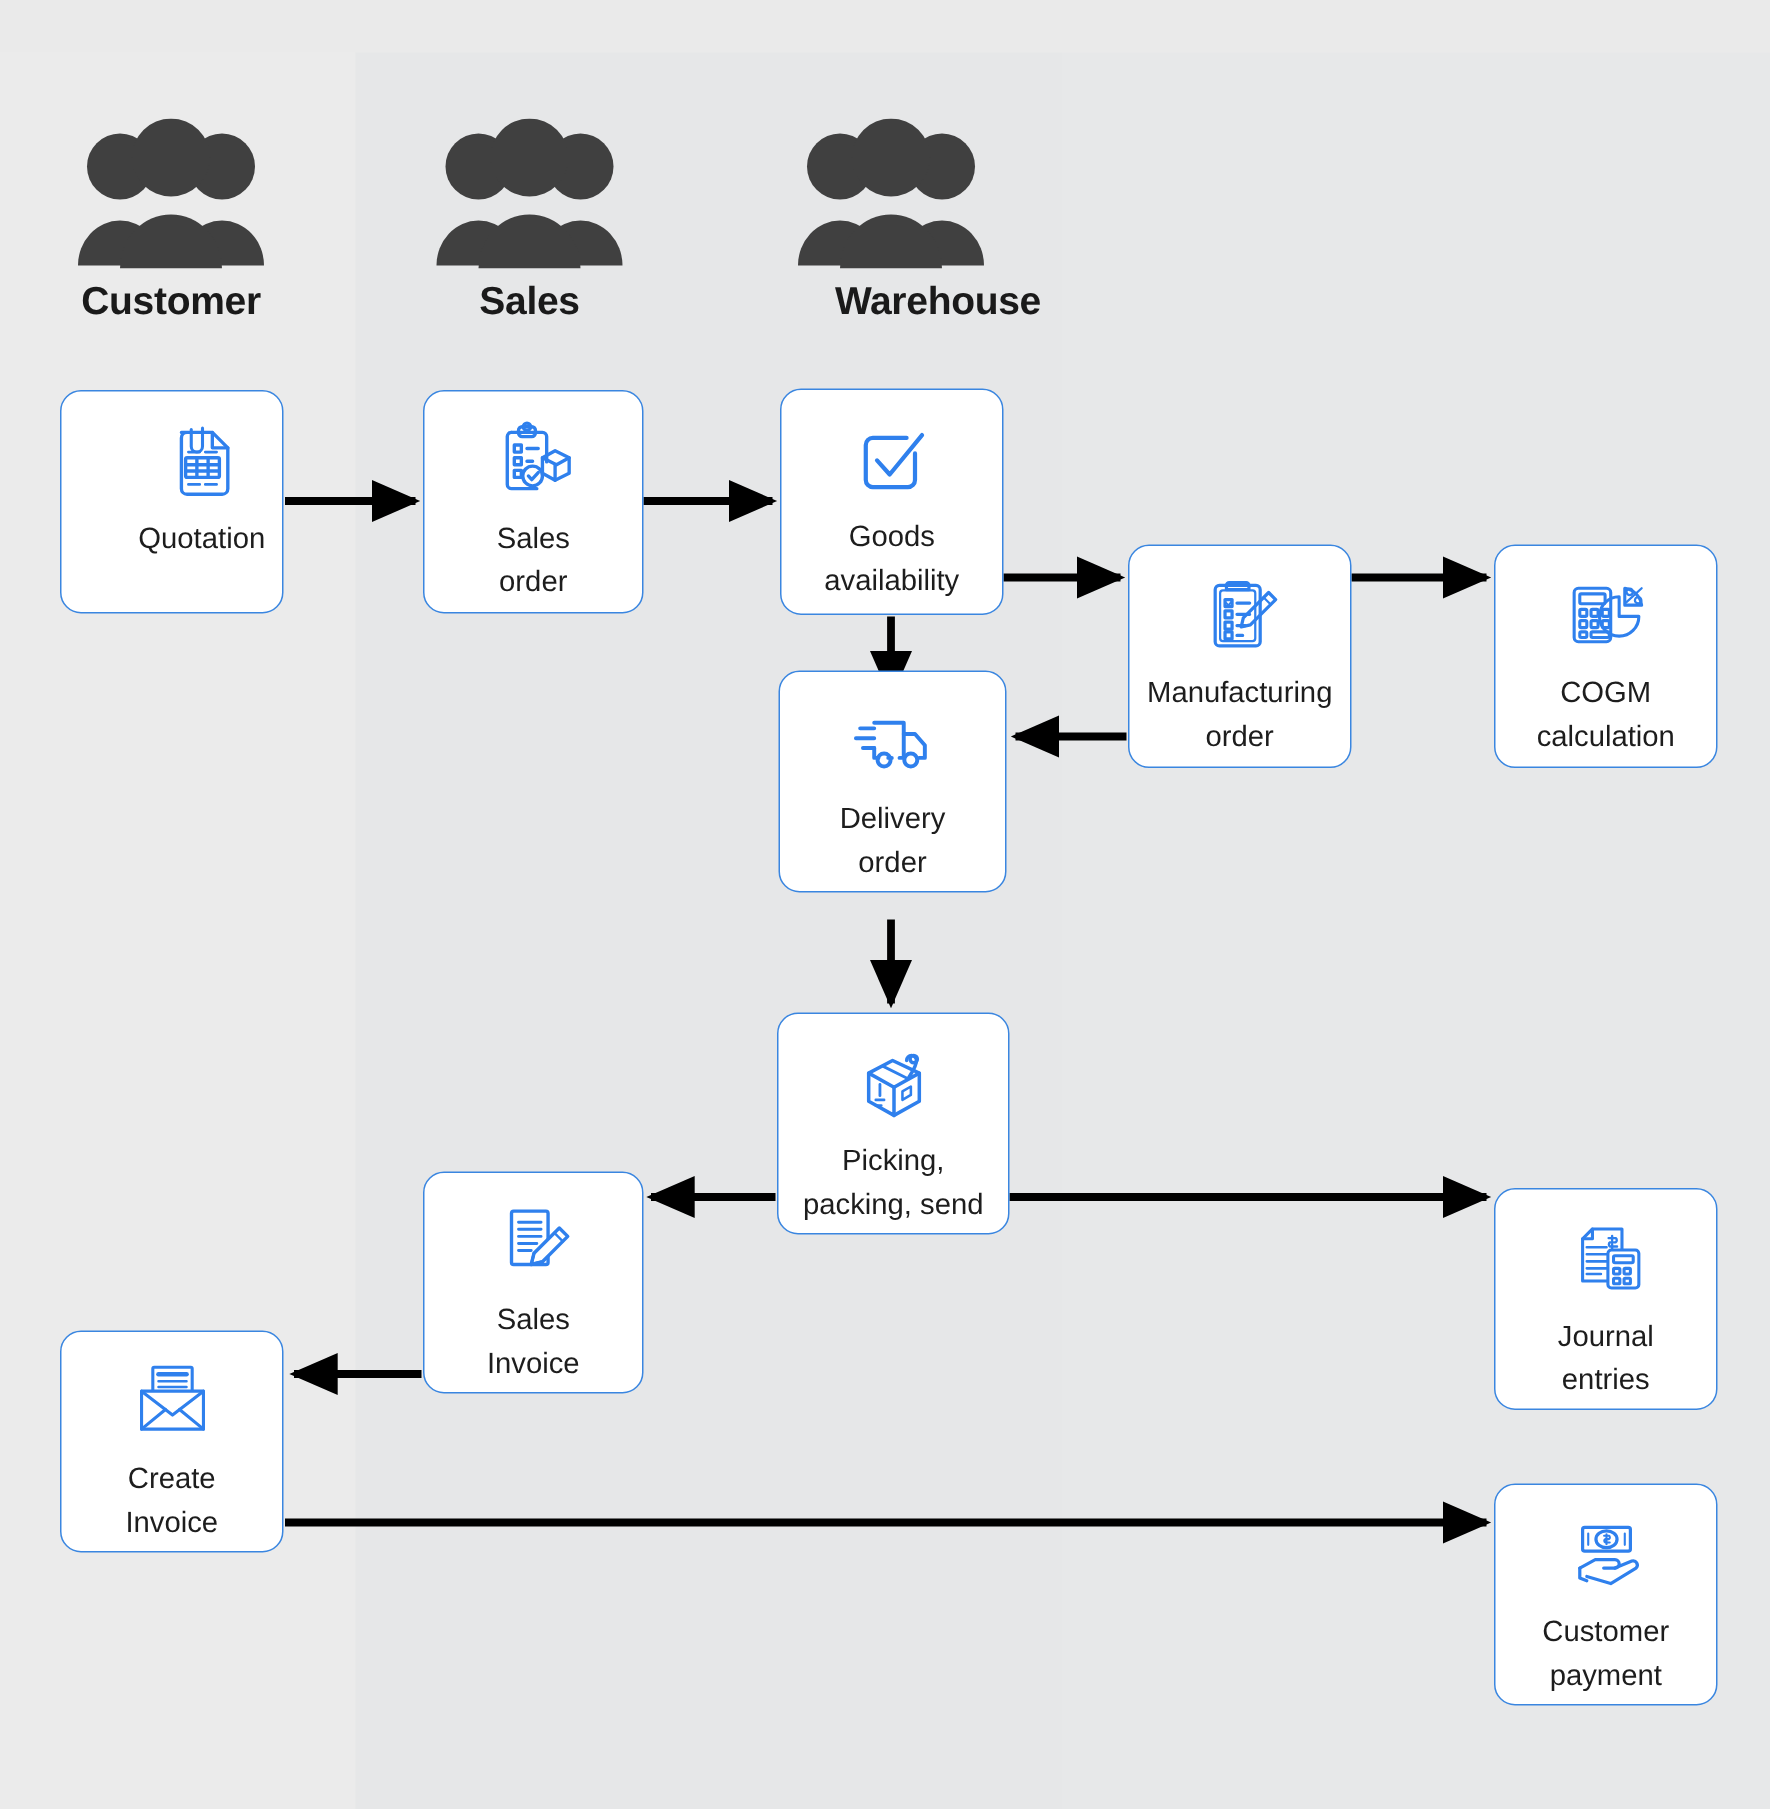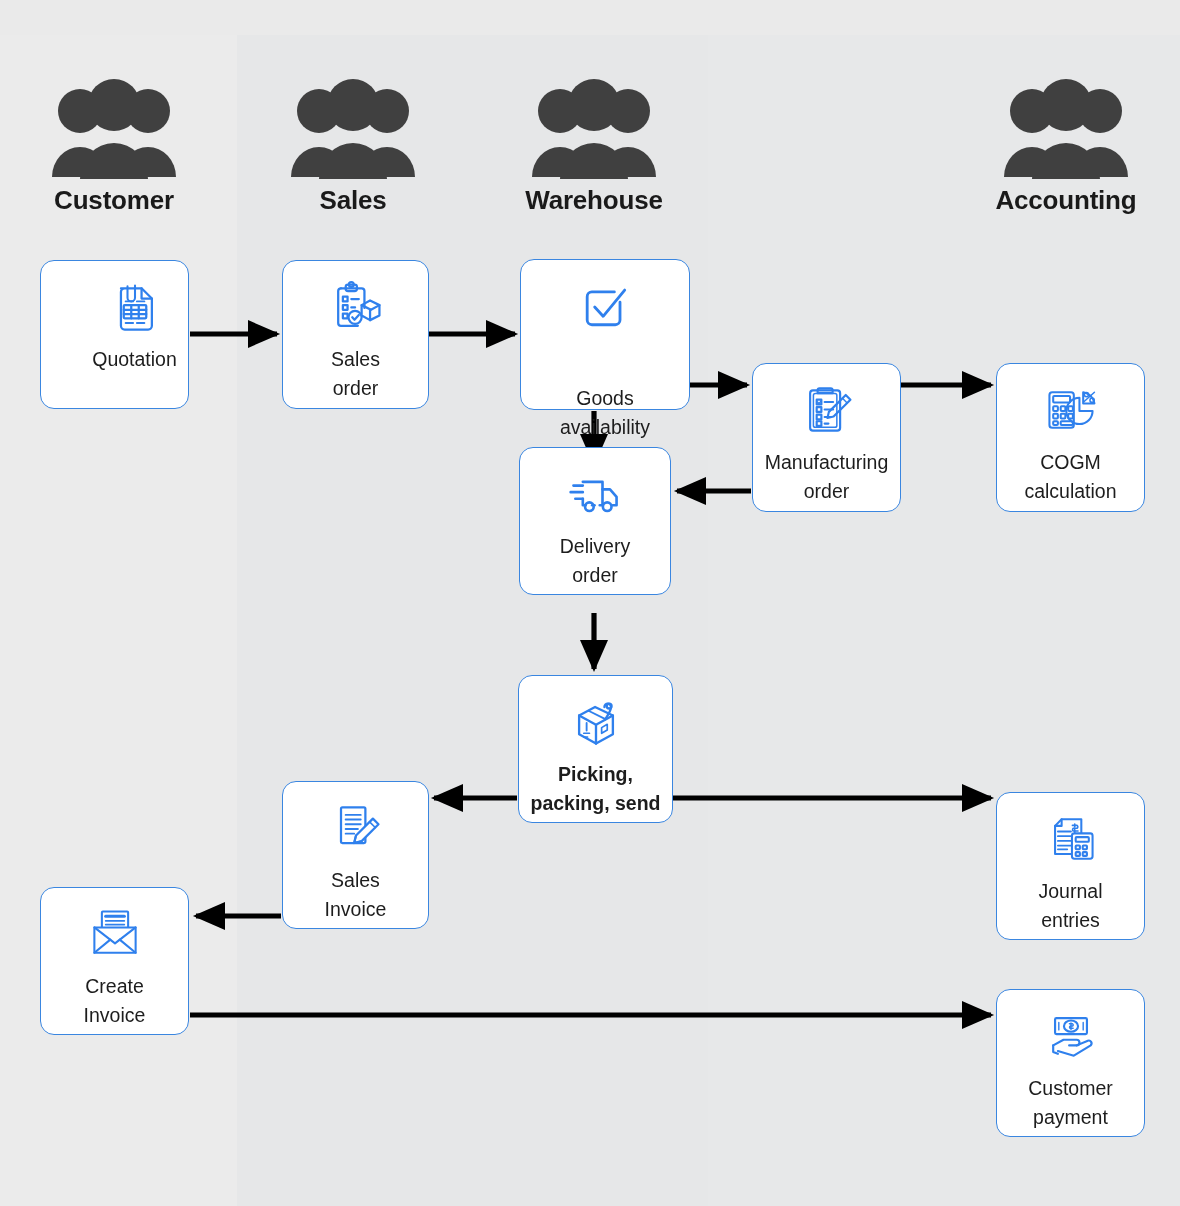--- a/index.html
+++ b/index.html
@@ -146,44 +146,33 @@
       <circle cx="36" cy="32" r="22" fill="#404040"></circle>
       <path d="M8 98 a28 30 0 0 1 56 0 Z" fill="#404040"></path>
       <circle cx="104" cy="32" r="22" fill="#404040"></circle>
       <path d="M76 98 a28 30 0 0 1 56 0 Z" fill="#404040"></path>
       <circle cx="70" cy="26" r="26" fill="#404040"></circle>
       <path d="M36 100 a34 36 0 0 1 68 0 Z" fill="#404040"></path>
     </svg>
     <span class="col-label">Sales</span>
   </div>
 
-  <div class="col-head" style="left:494px; top:44px;">
+  <div class="col-head" style="left:494px; top:44px;text-align:right;">
     <svg class="people-icon" width="140" height="100" viewBox="0 0 140 100">
       <circle cx="36" cy="32" r="22" fill="#404040"></circle>
       <path d="M8 98 a28 30 0 0 1 56 0 Z" fill="#404040"></path>
       <circle cx="104" cy="32" r="22" fill="#404040"></circle>
       <path d="M76 98 a28 30 0 0 1 56 0 Z" fill="#404040"></path>
       <circle cx="70" cy="26" r="26" fill="#404040"></circle>
       <path d="M36 100 a34 36 0 0 1 68 0 Z" fill="#404040"></path>
     </svg>
     <span class="col-label">Warehouse</span>
   </div>
 
 
-  <div class="col-head" style="left:966px; top:44px;">
-    <svg class="people-icon" width="140" height="100" viewBox="0 0 140 100">
-      <circle cx="36" cy="32" r="22" fill="#404040"></circle>
-      <path d="M8 98 a28 30 0 0 1 56 0 Z" fill="#404040"></path>
-      <circle cx="104" cy="32" r="22" fill="#404040"></circle>
-      <path d="M76 98 a28 30 0 0 1 56 0 Z" fill="#404040"></path>
-      <circle cx="70" cy="26" r="26" fill="#404040"></circle>
-      <path d="M36 100 a34 36 0 0 1 68 0 Z" fill="#404040"></path>
-    </svg>
-    <span class="col-label">Accounting</span>
-  </div>
 
   <div class="node" style="left:40px; top:225px; width:149px; height:149px;padding-left:40px;">
     <svg class="node-icon" viewBox="0 0 64 64" fill="none" stroke="#2f80ed" stroke-width="2.4" stroke-linecap="round" stroke-linejoin="round">
       <path d="M17 12 h22 l11 11 v29 a4 4 0 0 1 -4 4 h-25 a4 4 0 0 1 -4 -4 v-36 a4 4 0 0 1 4 -4 z"></path>
       <path d="M39 12 v11 h11"></path>
       <path d="M24 10 v12 a4 4 0 0 0 8 0 v-13" stroke-width="2.2"></path>
       <rect x="20" y="30" width="24" height="14" rx="1"></rect>
       <path d="M20 35 h24 M20 39.5 h24 M28 30 v14 M36 30 v14"></path>
       <path d="M22 26 h8 M34 26 h8 M22 49 h8 M34 49 h8" stroke-width="2"></path>
     </svg>
@@ -203,21 +192,21 @@
       <path d="M38 30 l9 -5 l10 5 l-9 5 z"></path>
       <path d="M38 30 v11 l9 5 v-11"></path>
       <path d="M57 30 v11 l-10 5"></path>
       <circle cx="31" cy="43" r="7"></circle>
       <path d="M28 43 l2.4 2.6 l4.6 -5"></path>
     </svg>
     <div class="node-label">Sales
 order</div>
   </div>
 
-  <div class="node" style="left:520px; top:224px; width:170px; height:151px;gap:40px;">
+  <div class="node" style="left:520px; top:224px; width:149px; height:151px;">
     <svg class="node-icon" viewBox="0 0 64 64" fill="none" stroke="#2f80ed" stroke-width="3" stroke-linecap="round" stroke-linejoin="round">
       <path d="M48 28 v19 a5 5 0 0 1 -5 5 h-25 a5 5 0 0 1 -5 -5 v-25 a5 5 0 0 1 5 -5 h24"></path>
       <path d="M21 33 l9 10 l23 -28"></path>
     </svg>
     <div class="node-label">Goods
 availability</div>
   </div>
 
   <div class="node" style="left:752px; top:328px; width:149px; height:149px;">
     <svg class="node-icon" viewBox="0 0 64 64" fill="none" stroke="#2f80ed" stroke-width="2.3" stroke-linecap="round" stroke-linejoin="round">
@@ -266,21 +255,21 @@
       <path d="M22 44 h-3 v-7"></path>
       <path d="M29 44 h2.5"></path>
       <circle cx="26" cy="45.5" r="4.6"></circle>
       <circle cx="45" cy="45.5" r="4.6"></circle>
       <path d="M9 23 h10 M6 30 h13 M11 37 h8"></path>
     </svg>
     <div class="node-label">Delivery
 order</div>
   </div>
 
-  <div class="node" style="left:518px; top:640px; width:155px; height:148px;font-weight:bold;">
+  <div class="node" style="left:518px; top:640px; width:155px; height:148px;">
     <svg class="node-icon" viewBox="0 0 64 64" fill="none" stroke="#2f80ed" stroke-width="2.5" stroke-linecap="round" stroke-linejoin="round">
       <path d="M14 25 l17 -9 l19 9 l-18 10 z"></path>
       <path d="M14 25 v20 l18 10 v-20"></path>
       <path d="M50 25 v20 l-18 10"></path>
       <path d="M24 20 l18 9" stroke-width="2"></path>
       <path d="M42 29 c3 -5 6 -9 6 -13 a3.5 3.5 0 0 0 -7 0"></path>
       <circle cx="46" cy="15" r="2.6"></circle>
       <path d="M22 33 v8" stroke-width="2"></path>
       <path d="M19 44 h6 M19 48 h4" stroke-width="1.8"></path>
       <path d="M38 38 l6 -3.5 v6 l-6 3.5 z" stroke-width="1.8"></path>

